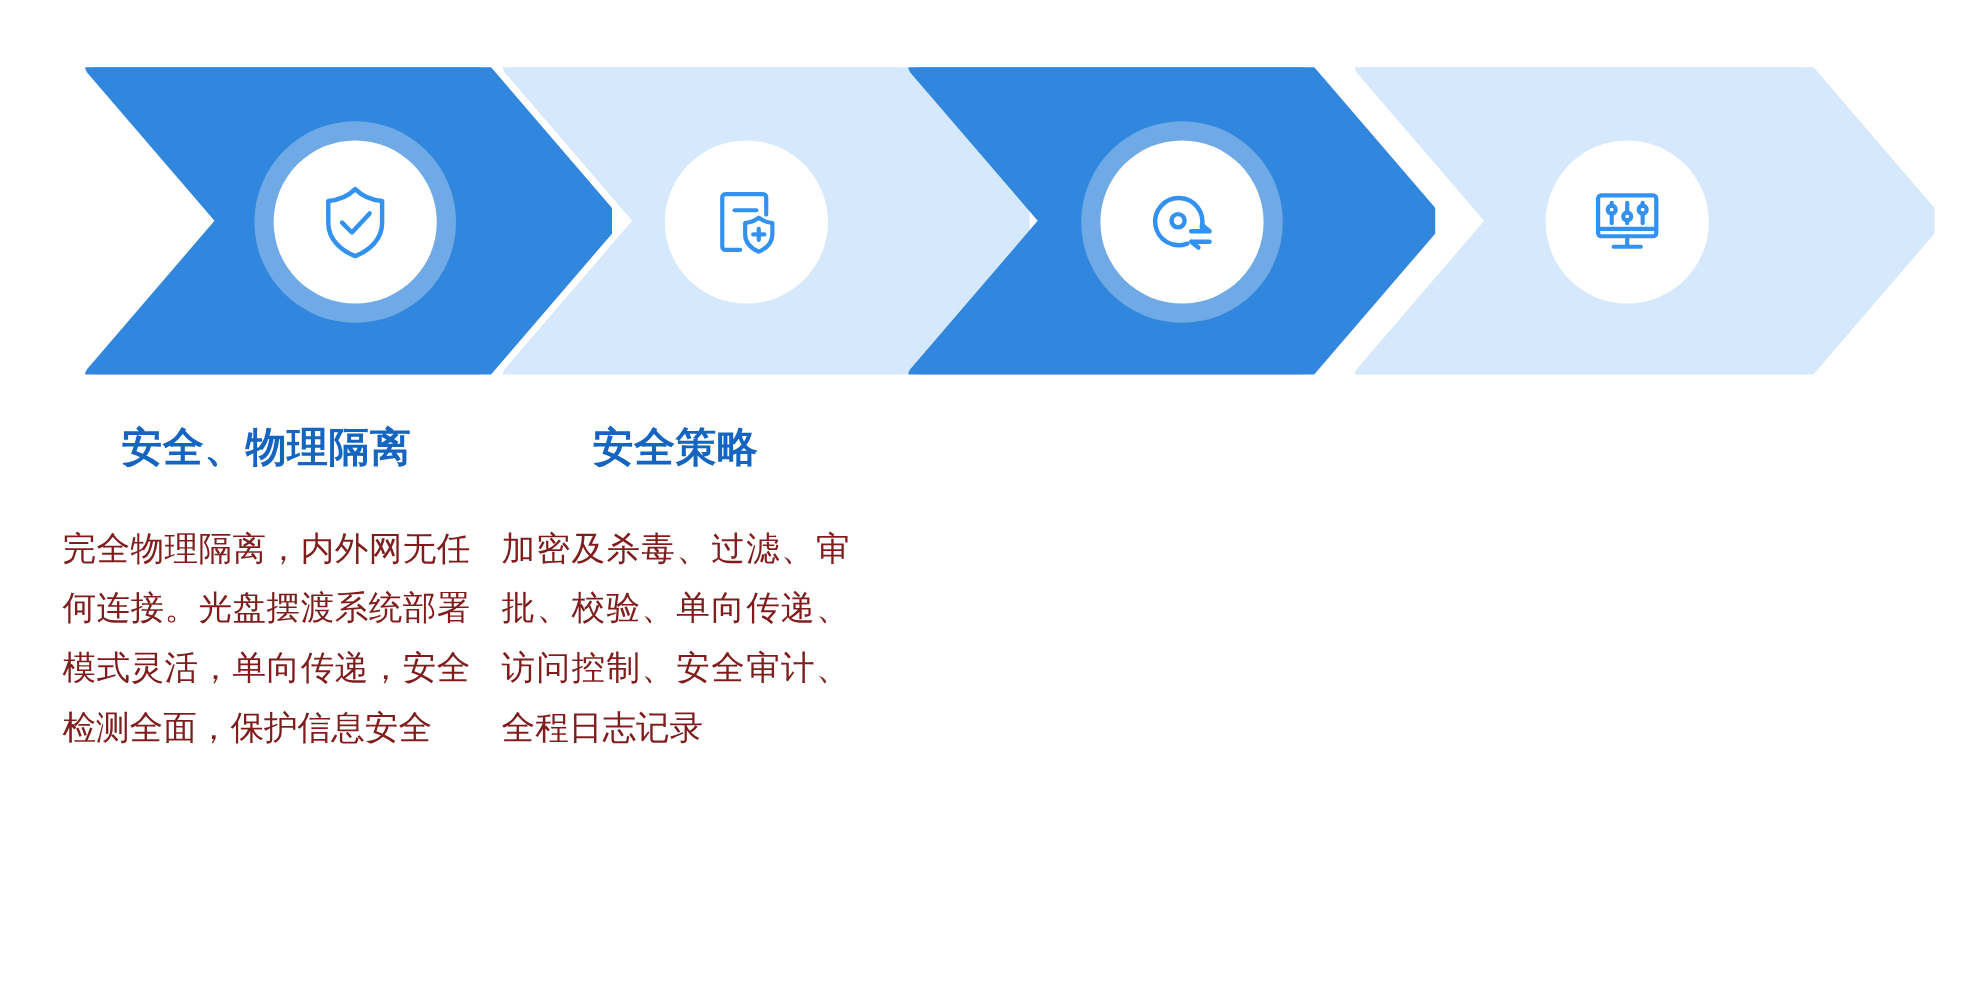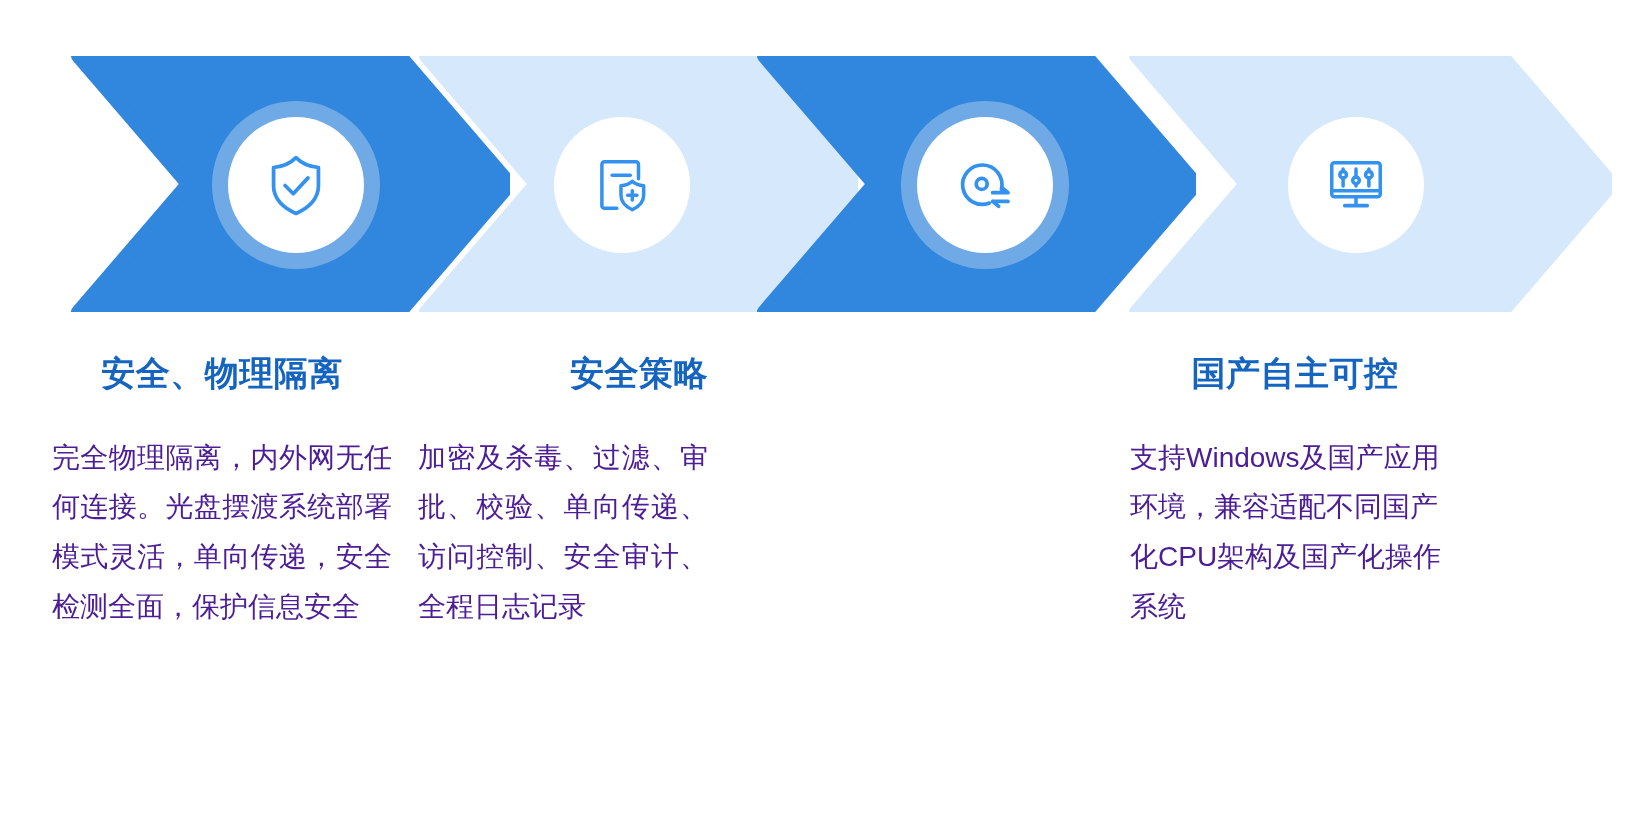--- a/index.html
+++ b/index.html
@@ -88,26 +88,26 @@
   .col-title {
     color: #1565c0;
     font-size: 34px;
     font-weight: bold;
     line-height: 1.25;
     letter-spacing: 0.5px;
     margin: 0 0 38px 0;
     white-space: nowrap;
   }
   .col-1 .col-title { text-align: center; }
-  .col-2 .col-title { text-align: right; }
+  .col-2 .col-title { text-align: center; }
   .col-3 .col-title { text-align: center; }
   .col-4 .col-title { text-align: center; }
 
   .col-body {
-    color: #4c1d95;
+    color: #7f1d1d;
     font-size: 28px;
     line-height: 1.78;
     margin: 0;
     text-align: justify;
     text-justify: inter-character;
     font-weight: 400;
   }
   .col-4 .col-body { text-align: left; }
 </style>
 </head>
@@ -196,20 +196,16 @@
       <h3 class="col-title">安全、物理隔离</h3>
       <p class="col-body">完全物理隔离，内外网无任何连接。光盘摆渡系统部署模式灵活，单向传递，安全检测全面，保护信息安全</p>
     </div>
 
     <div class="col col-2">
       <h3 class="col-title">安全策略</h3>
       <p class="col-body">加密及杀毒、过滤、审批、校验、单向传递、访问控制、安全审计、全程日志记录</p>
     </div>
 
 
-    <div class="col col-4">
-      <h3 class="col-title">国产自主可控</h3>
-      <p class="col-body">支持Windows及国产应用环境，兼容适配不同国产化CPU架构及国产化操作系统</p>
-    </div>
 
   </div>
 
 </div>
 
 </body></html>

